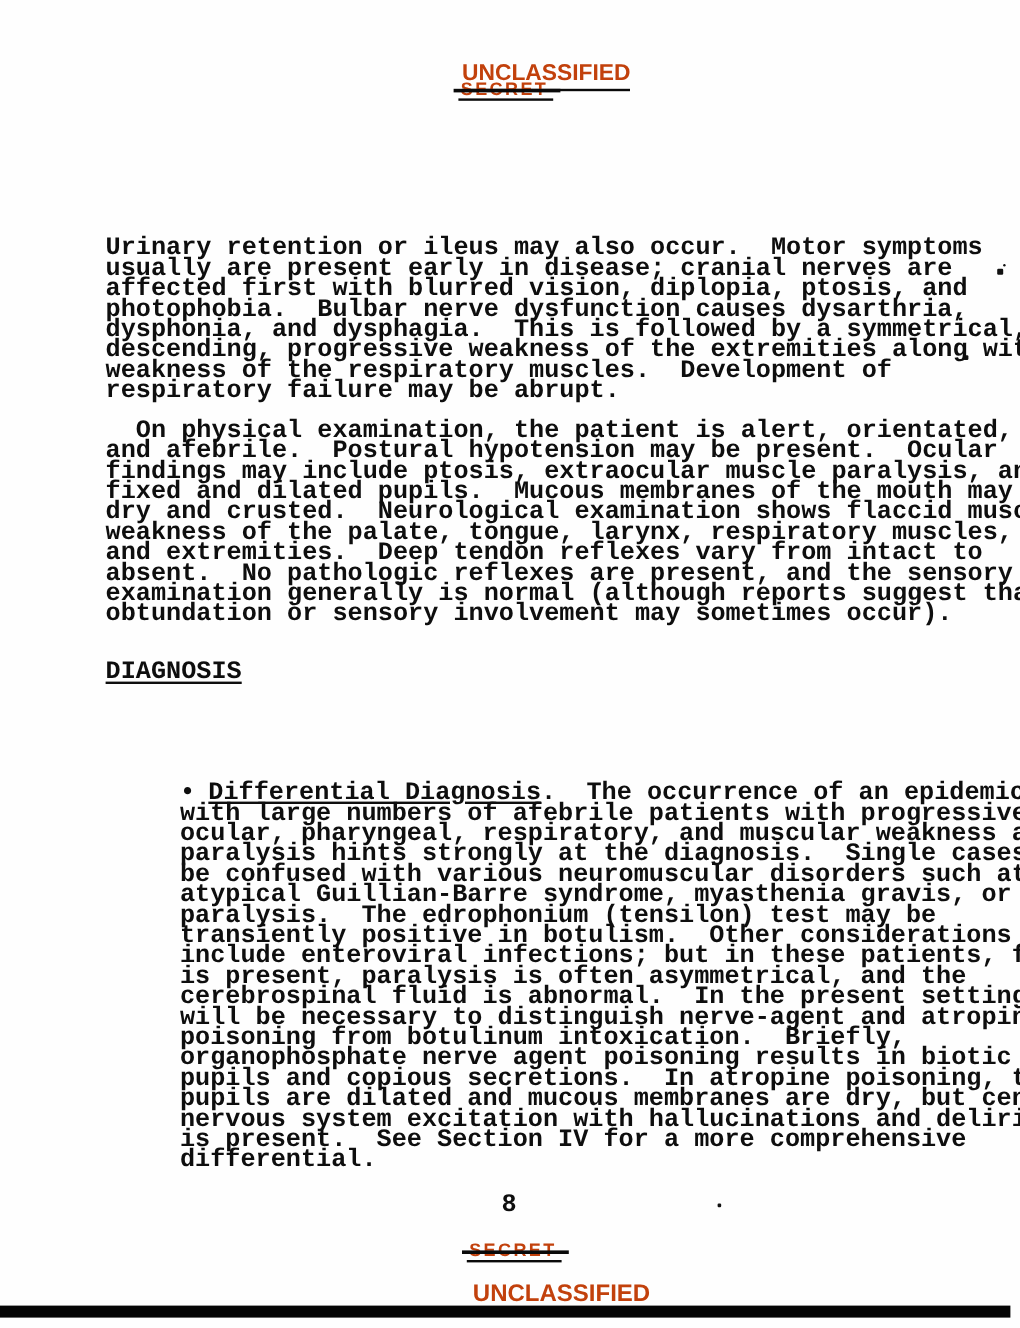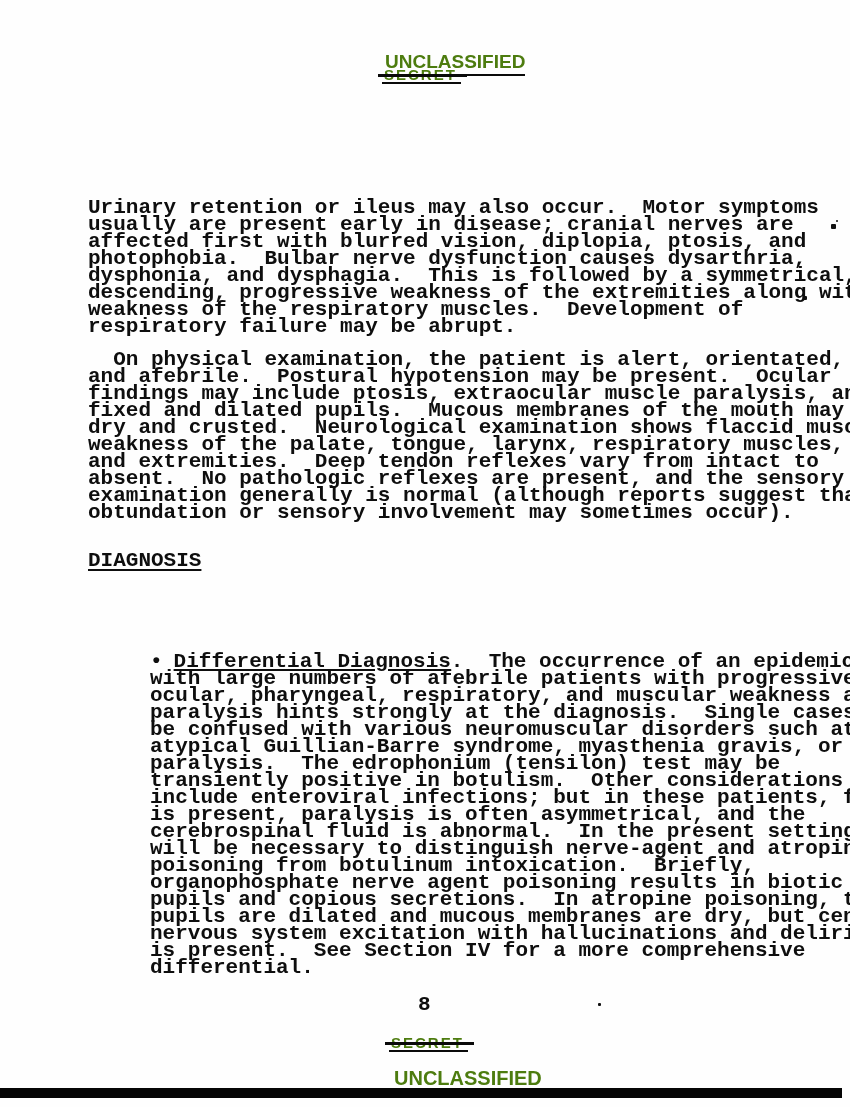--- a/index.html
+++ b/index.html
@@ -30,21 +30,21 @@
   .bullet-marker{padding-right:11px;}
   .lead-underline{
     text-decoration:underline;
     text-decoration-thickness:2px;
     text-underline-offset:2px;
   }
   .stamp{
     position:absolute;
     font-family:"Liberation Sans",sans-serif;
     font-weight:700;
-    color:#4d7c0f;
+    color:#c2410c;
     white-space:nowrap;
   }
   .uncl-top{
     font-size:19px;
     border-bottom:2.5px solid #0a0a0a;
     padding-bottom:1px;
   }
   .uncl-bottom{
     font-size:20px;
     border-bottom:2.5px solid #0a0a0a;

